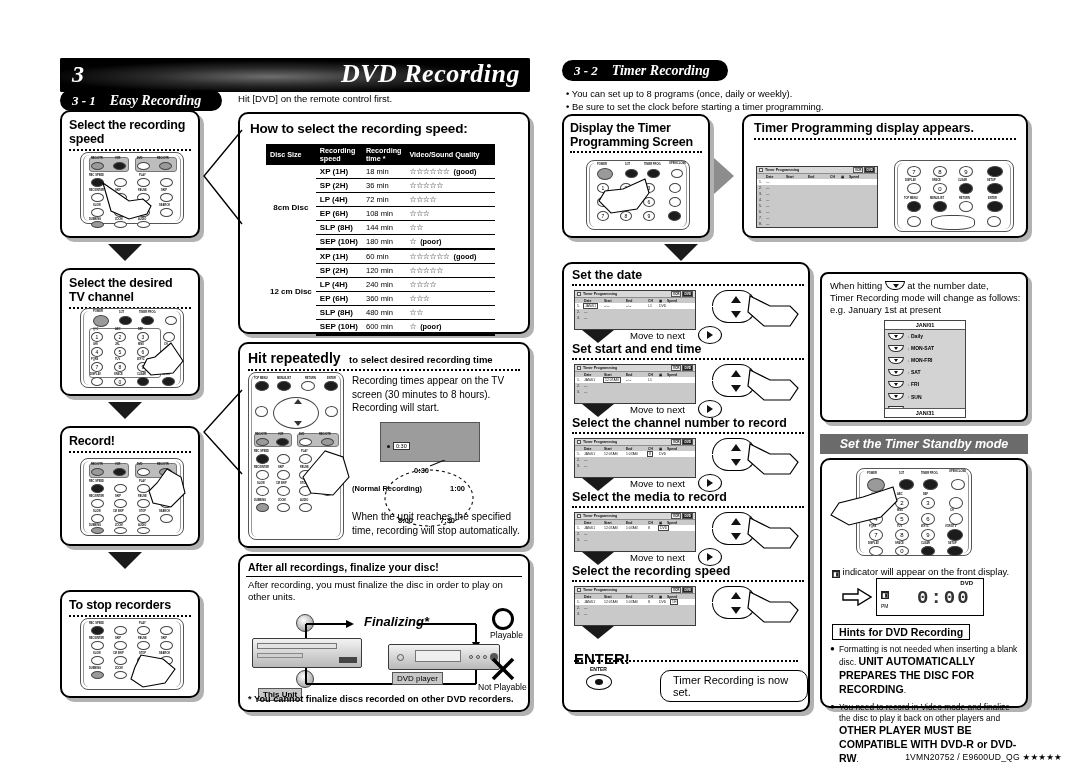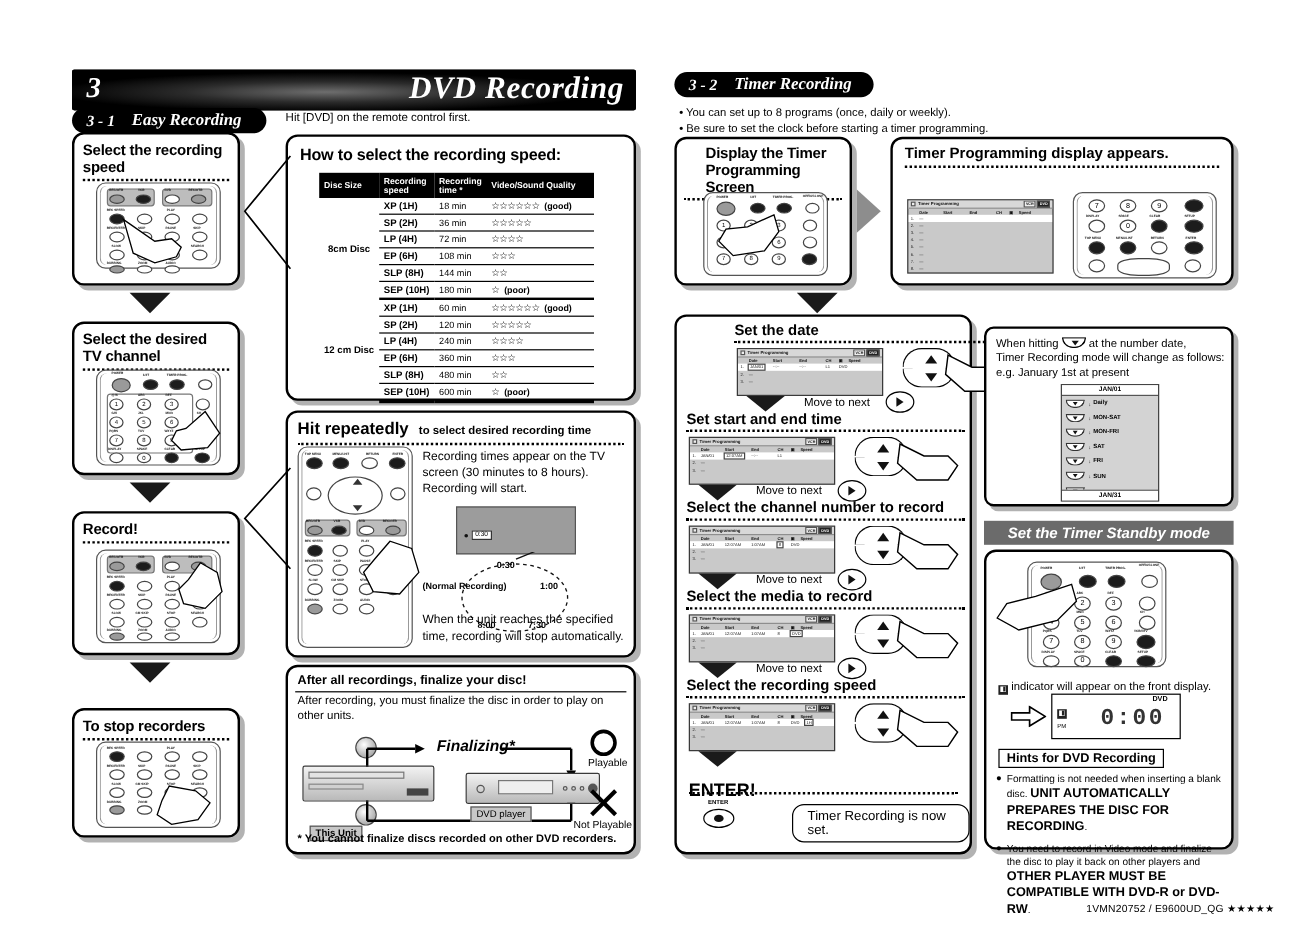--- a/index.html
+++ b/index.html
@@ -663,21 +663,21 @@
   <div style="position:absolute; left:566px; top:88px; font-size:9.4px;">
     <span style="font-weight:bold;">•</span>
     <span>You can set up to 8 programs (once, daily or weekly).</span>
   </div>
   <div style="position:absolute; left:566px; top:101px; font-size:9.4px;">
     <span style="font-weight:bold;">•</span>
     <span>Be sure to set the clock before starting a timer programming.</span>
   </div>
 
   <div class="panel" style="left:562px; top:114px; width:148px; height:124px;">
-    <div class="panel-title" style="font-size:12.5px; padding:5px 6px 0 24px;">Display the Timer Programming Screen</div>
+    <div class="panel-title" style="font-size:12.5px; padding:5px 6px 0 6px;">Display the Timer Programming Screen</div>
     <div class="dots" style="margin:2px 6px 0 6px;"></div>
     <div class="remote" style="left:22px; top:44px; width:104px; height:70px;">
       <div class="remote-face"></div>
       <div class="rlabel" style="left:10px;top:2px;">POWER</div>
       <div class="rlabel" style="left:38px;top:2px;">1/2T</div>
       <div class="rlabel" style="left:57px;top:2px;">TIMER PROG.</div>
       <div class="rlabel" style="left:82px;top:1px;">OPEN/CLOSE</div>
       <div class="rbtn grey" style="position:absolute;left:10px;top:7px;width:16px;height:12px;"></div>
       <div class="rbtn dark" style="position:absolute;left:38px;top:8px;width:13px;height:9px;"></div>
       <div class="rbtn dark" style="position:absolute;left:60px;top:8px;width:13px;height:9px;"></div>
@@ -785,21 +785,21 @@
       <div style="position:absolute;left:36px;top:54px;width:44px;height:15px;border:1.2px solid #444;border-radius:40%;"></div>
       <div class="rbtn" style="position:absolute;left:12px;top:55px;width:14px;height:11px;"></div>
       <div class="rbtn" style="position:absolute;left:92px;top:55px;width:14px;height:11px;"></div>
     </div>
   </div>
 
   <div class="arrow-down" style="left:664px; top:244px;"></div>
 
   <div class="panel" style="left:562px; top:262px; width:248px; height:450px;">
     <div id="timer-steps">
-        <div style="position: absolute; left: 0px; top: 4px; width: 248px; height: 74px; margin-left: 40px;">
+        <div style="position: absolute; left: 0px; top: 4px; width: 248px; height: 74px;">
           <div style="position: absolute; left: 8px; top: 0px; font-size: 12.4px; font-weight: bold; white-space: nowrap;">Set the date</div>
           <div style="position: absolute; left: 8px; right: 8px; top: 16px; border-bottom: 2px dotted rgb(0, 0, 0);"></div>
           <div class="osd" style="position: absolute; left: 10px; top: 22px; width: 122px; height: 40px;">
             <div class="osd-bar">
               <span class="sq"></span>
               <span>Timer Programming</span>
               <span style="flex: 1 1 0%;"></span>
               <span class="osd-badge">VCR</span>
               <span class="osd-badge on">DVD</span>
             </div>

